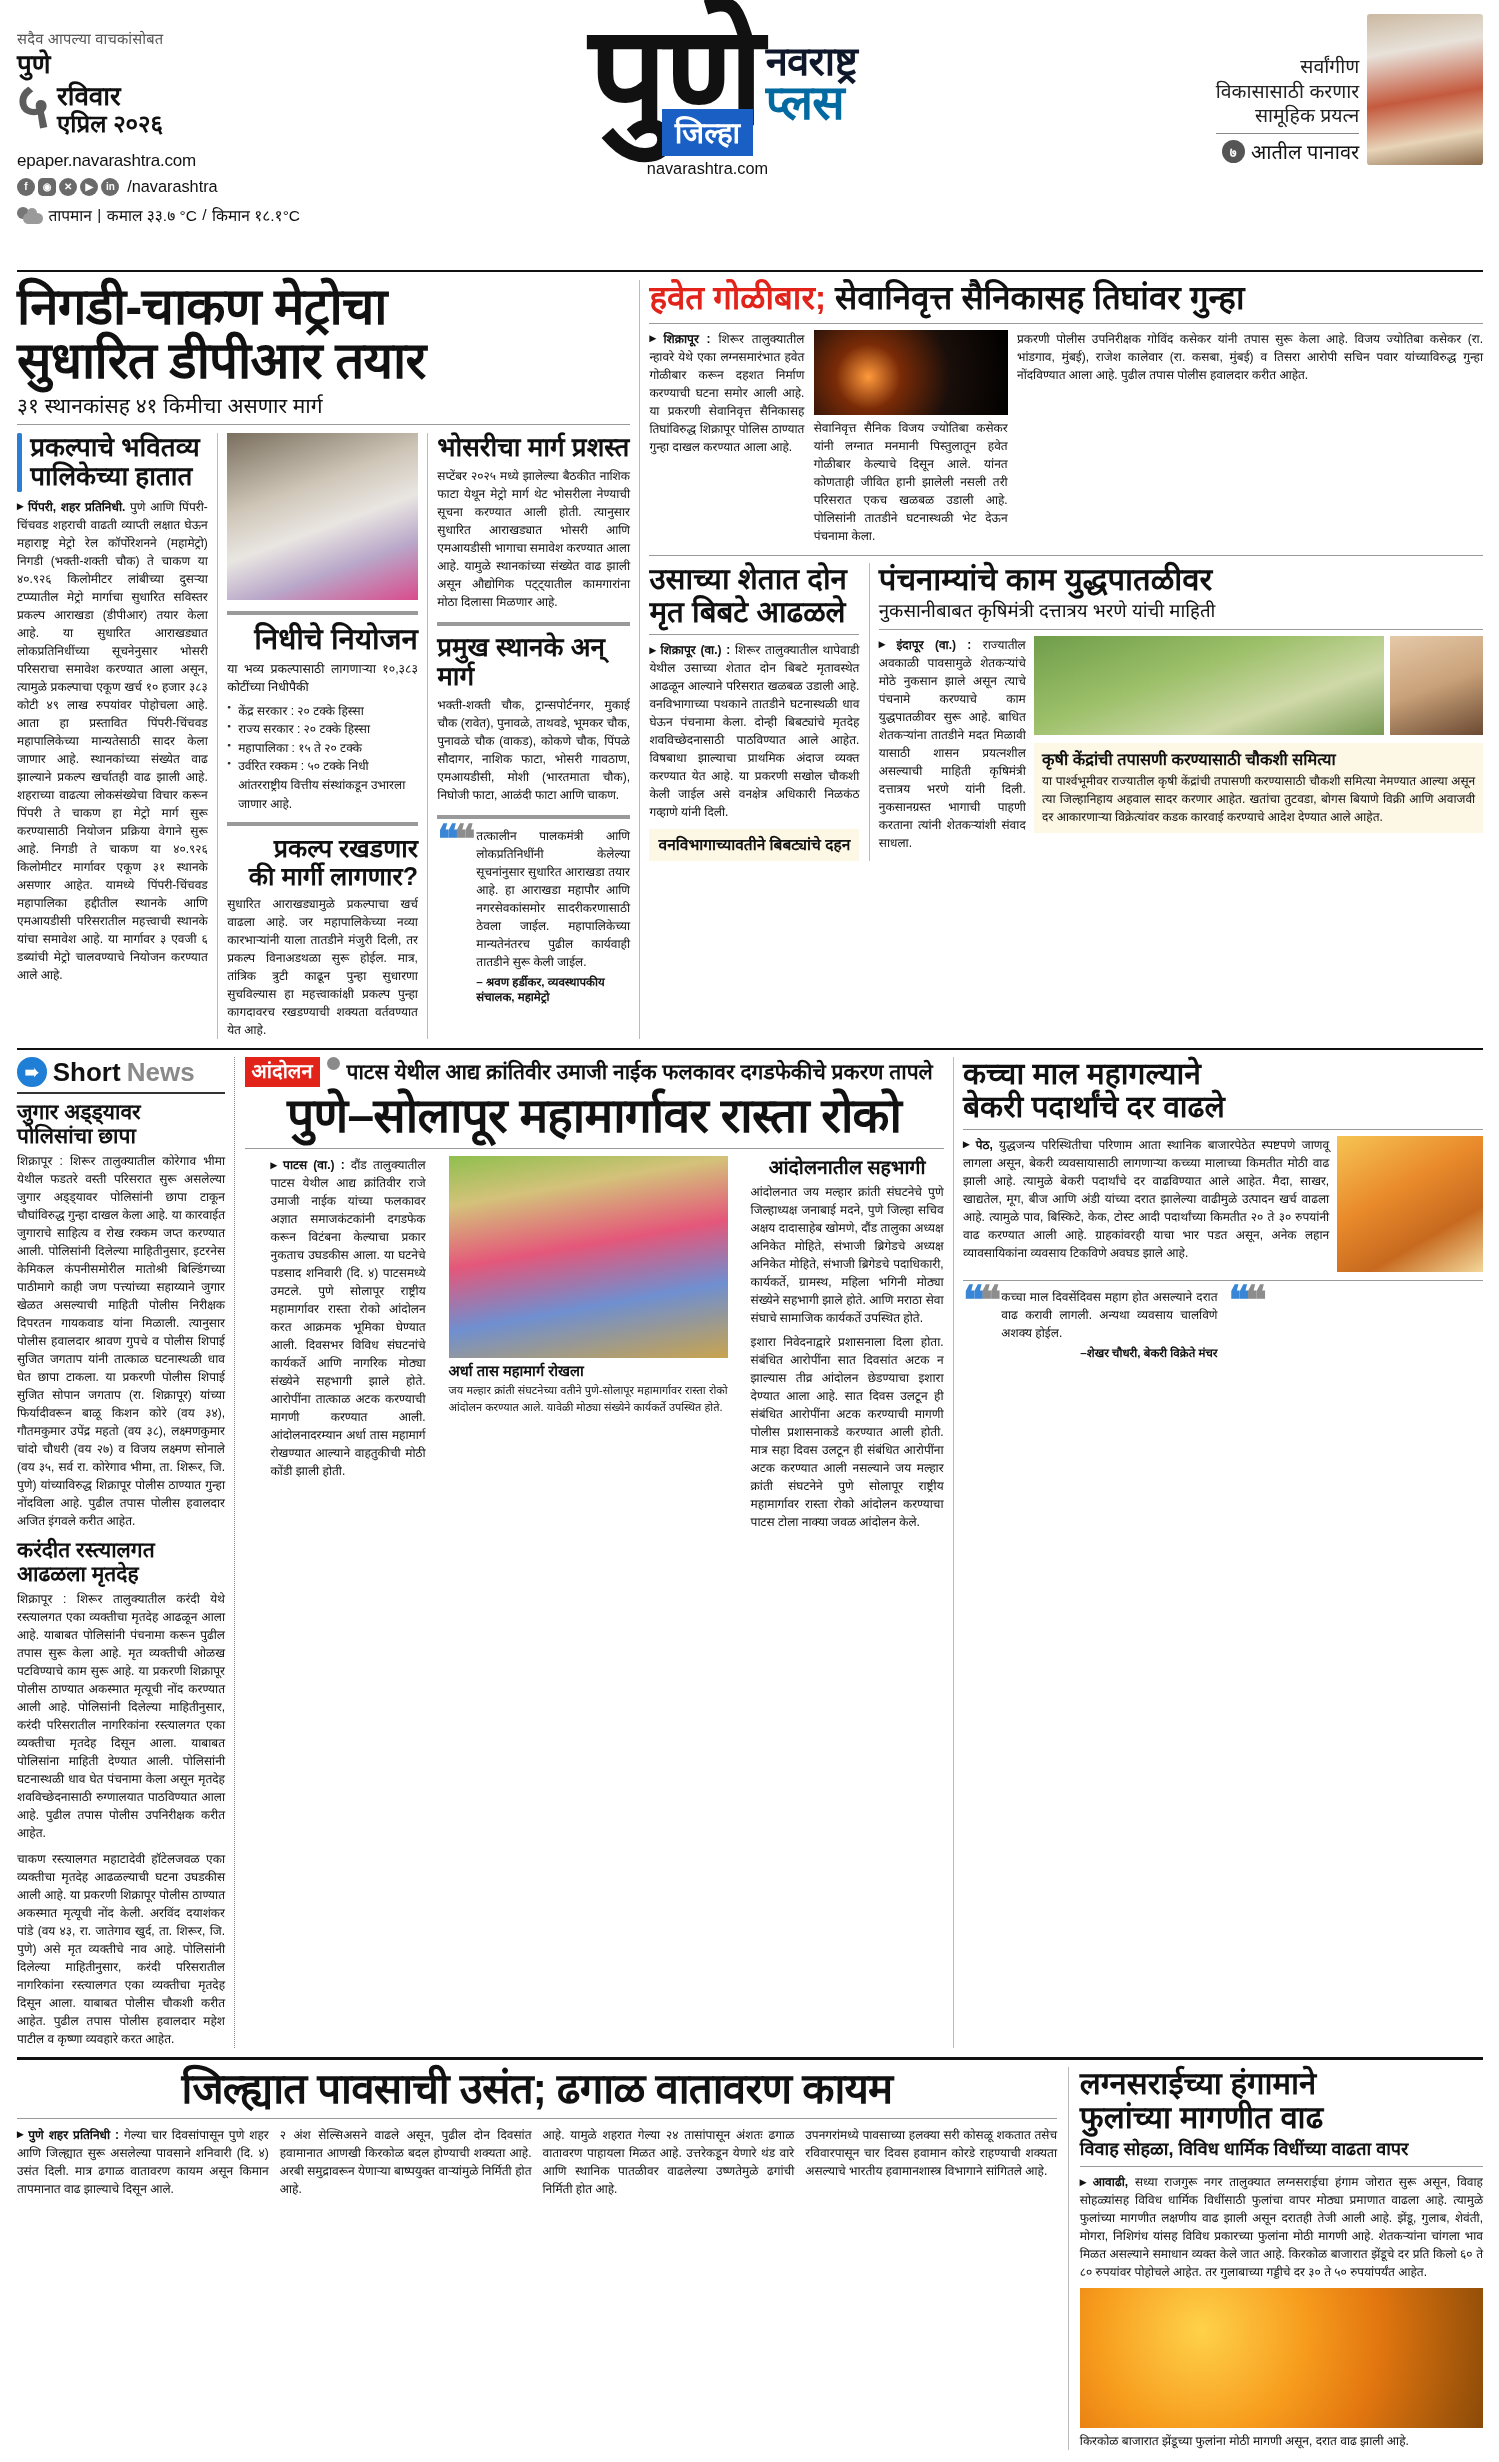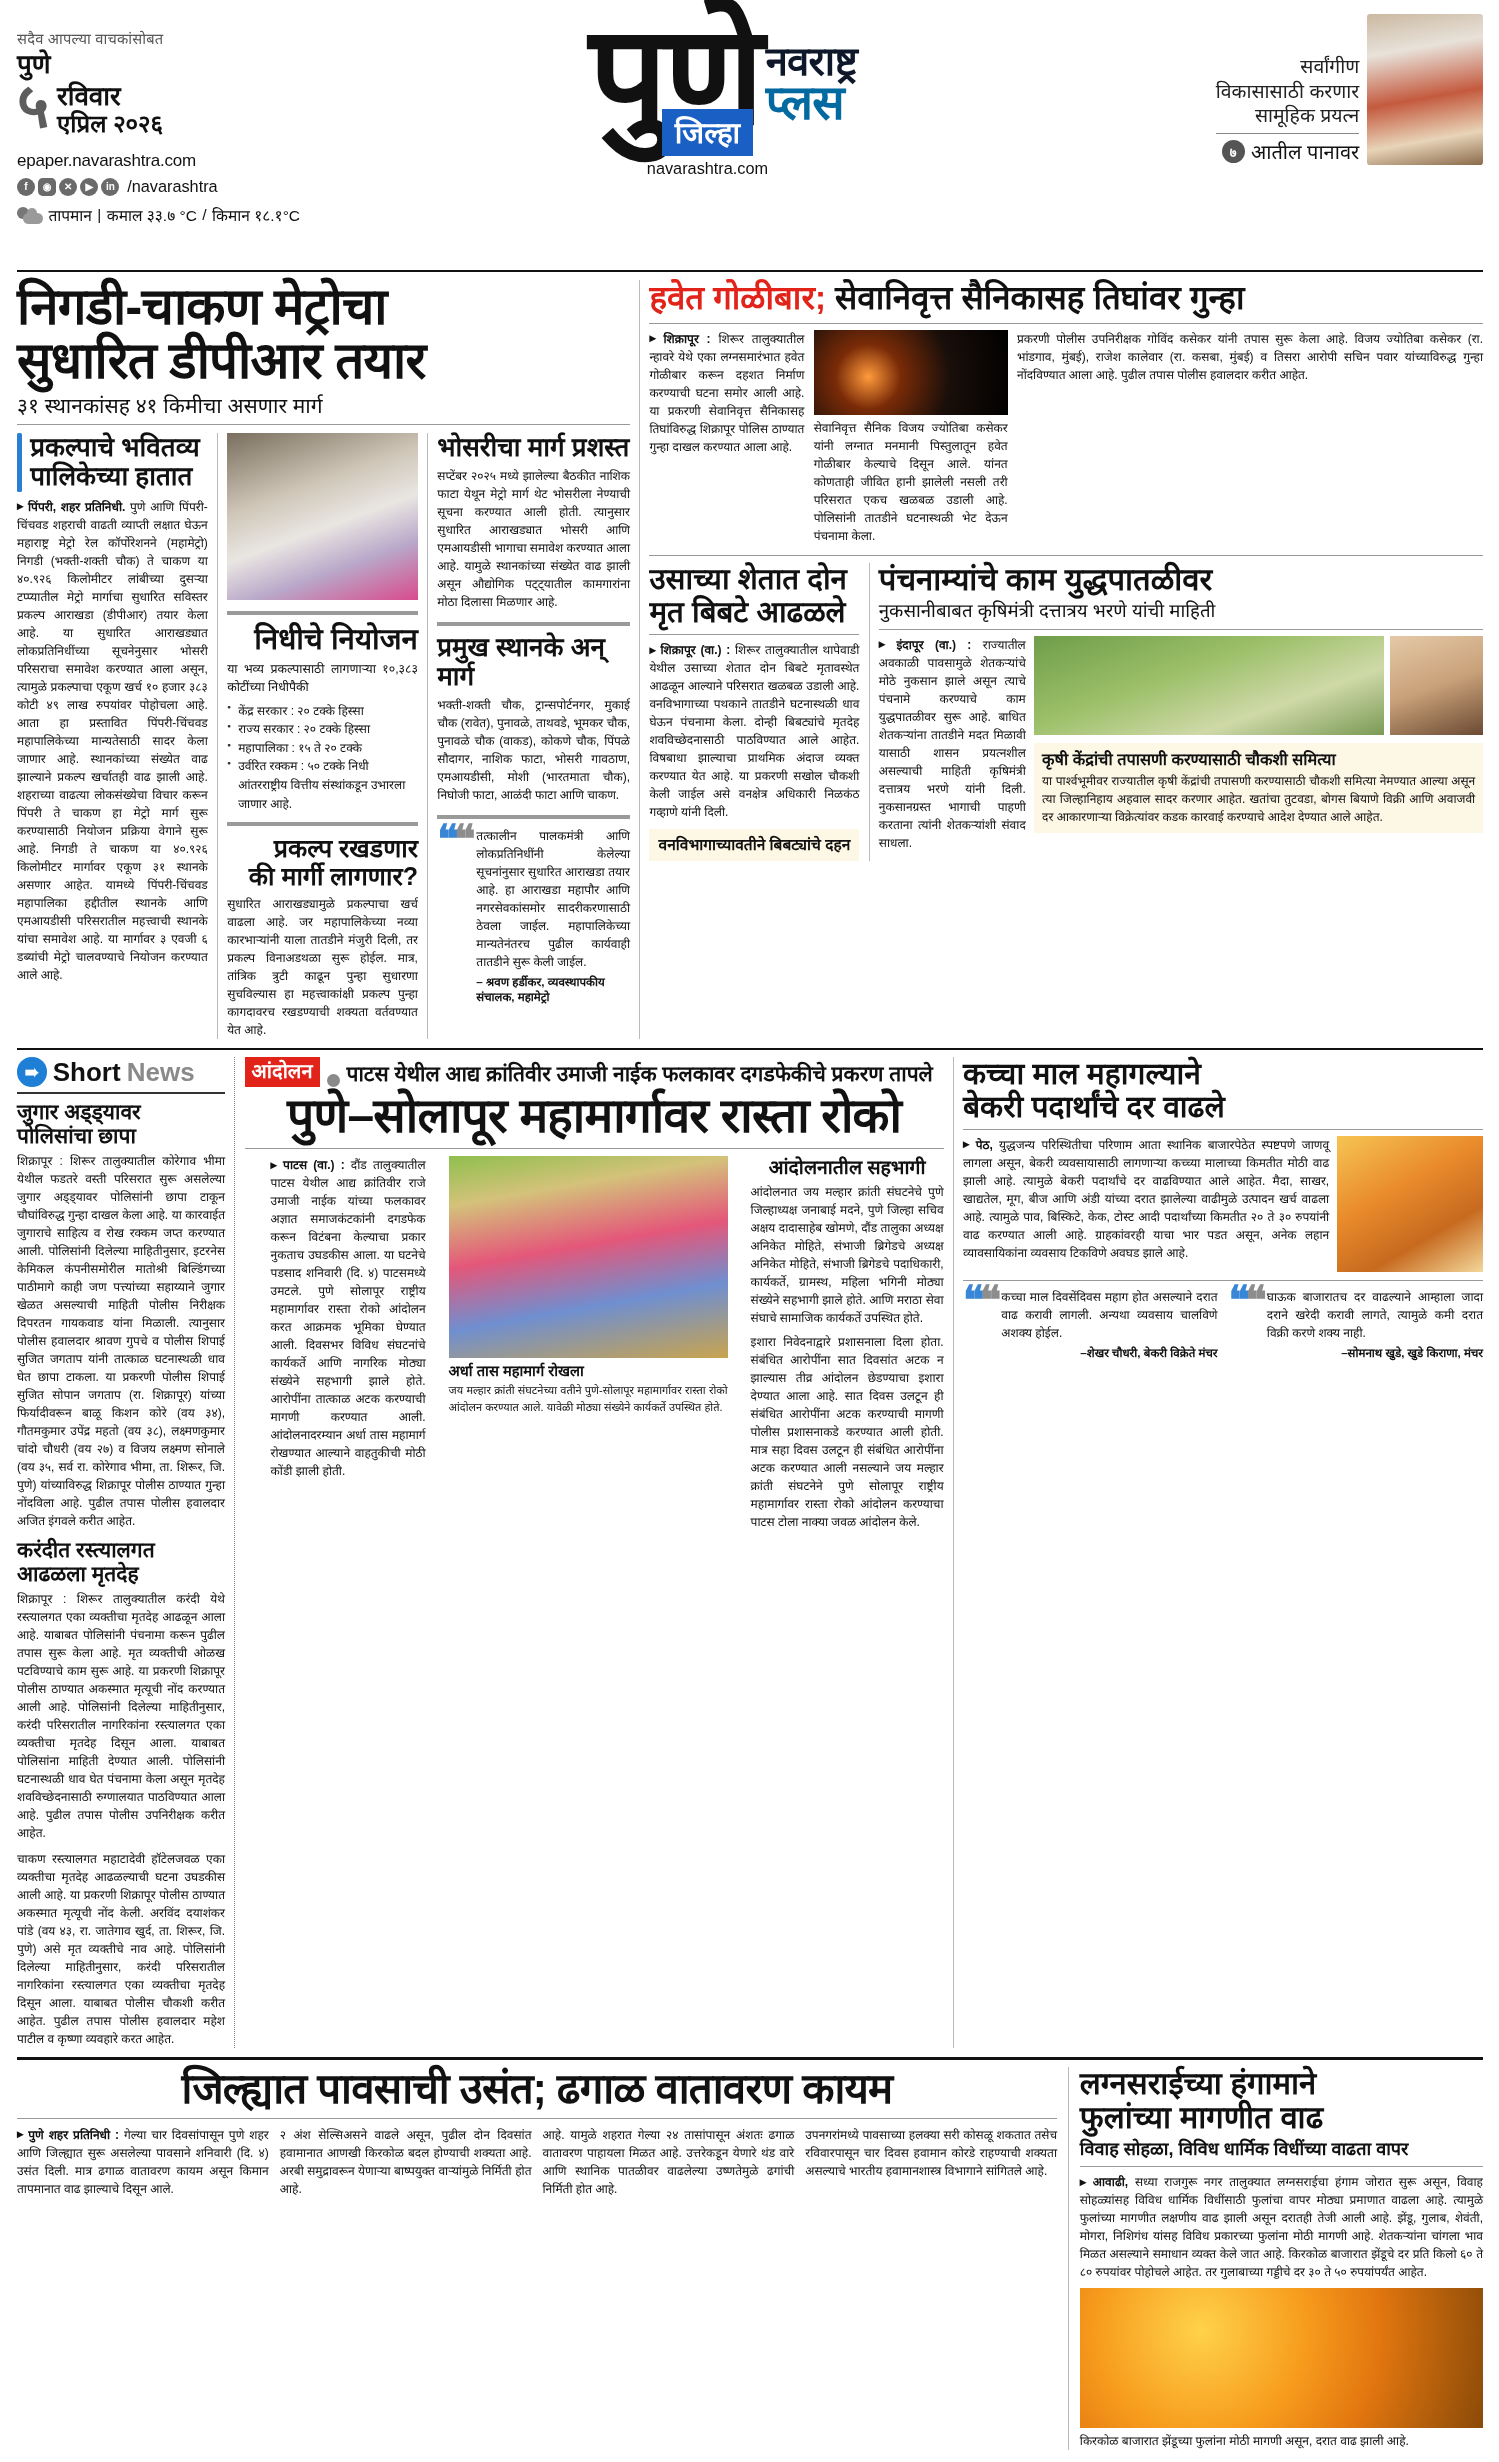--- a/index.html
+++ b/index.html
@@ -330,21 +330,21 @@
       </div>
 
       <div style="margin-top:7.8px;">
         <div class="body-txt">चाकण रस्त्यालगत महाटादेवी हॉटेलजवळ एका व्यक्तीचा मृतदेह आढळल्याची घटना उघडकीस आली आहे. या प्रकरणी शिक्रापूर पोलीस ठाण्यात अकस्मात मृत्यूची नोंद केली. अरविंद दयाशंकर पांडे (वय ४३, रा. जातेगाव खुर्द, ता. शिरूर, जि. पुणे) असे मृत व्यक्तीचे नाव आहे. पोलिसांनी दिलेल्या माहितीनुसार, करंदी परिसरातील नागरिकांना रस्त्यालगत एका व्यक्तीचा मृतदेह दिसून आला. याबाबत पोलीस चौकशी करीत आहेत. पुढील तपास पोलीस हवालदार महेश पाटील व कृष्णा व्यवहारे करत आहेत.</div>
       </div>
     </div>
 
     <div class="vdotted"></div>
 
     <div style="width:699px;">
-      <div style="display:flex;align-items:flex-end;">
+      <div style="display:flex;align-items:flex-start;">
         <span class="tag-red">आंदोलन</span>
         <span class="dot-grey"></span>
         <span class="kicker" style="font-weight:bold;font-size:21px;">पाटस येथील आद्य क्रांतिवीर उमाजी नाईक फलकावर दगडफेकीचे प्रकरण तापले</span>
       </div>
       <div class="hl-xl" style="text-align:center;margin-top:4.7px;font-size:48px;">पुणे–सोलापूर महामार्गावर रास्ता रोको</div>
       <div class="hr-thin" style="margin:6.2px 0 7px;"></div>
 
       <div class="row" style="gap:23px;margin-left:26px;">
         <div style="width:155px;" class="body-txt">
           <span class="lead" style="font-weight:bold;">पाटस (वा.) :</span>
@@ -380,24 +380,20 @@
       <div style="display:flex;gap:11px;">
         <div style="flex:1;display:flex;gap:4.7px;">
           <div class="quote-mark">❝<span class="g">❝</span></div>
           <div>
             <div class="quote-txt">कच्चा माल दिवसेंदिवस महाग होत असल्याने दरात वाढ करावी लागली. अन्यथा व्यवसाय चालविणे अशक्य होईल.</div>
             <div class="quote-src" style="text-align:right;">–शेखर चौधरी, बेकरी विक्रेते मंचर</div>
           </div>
         </div>
         <div style="flex:1;display:flex;gap:4.7px;">
           <div class="quote-mark">❝<span class="g">❝</span></div>
-          <div>
-            <div class="quote-txt">घाऊक बाजारातच दर वाढल्याने आम्हाला जादा दराने खरेदी करावी लागते, त्यामुळे कमी दरात विक्री करणे शक्य नाही.</div>
-            <div class="quote-src" style="text-align:right;">–सोमनाथ खुडे, खुडे किराणा, मंचर</div>
-          </div>
         </div>
       </div>
     </div>
   </div>
 
   <div class="hr-black" style="margin:9.3px 0 7.8px;"></div>
 
   <div class="row" style="gap:11px;">
     <div style="width:1040px;">
       <div class="hl-xl" style="text-align:center;font-size:42px;">जिल्ह्यात पावसाची उसंत; ढगाळ वातावरण कायम</div>

